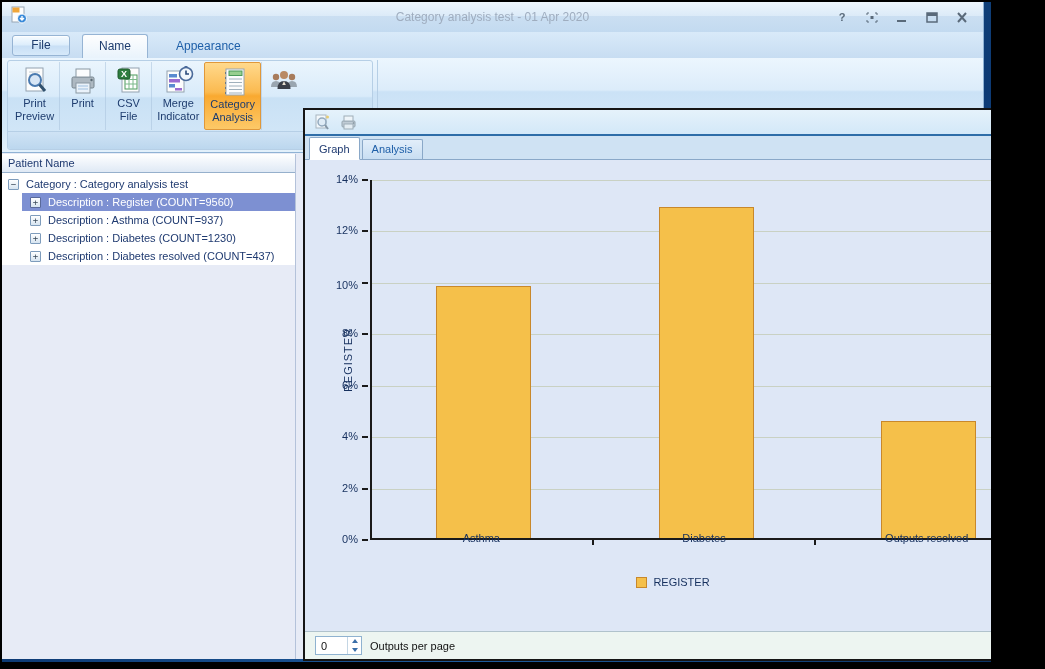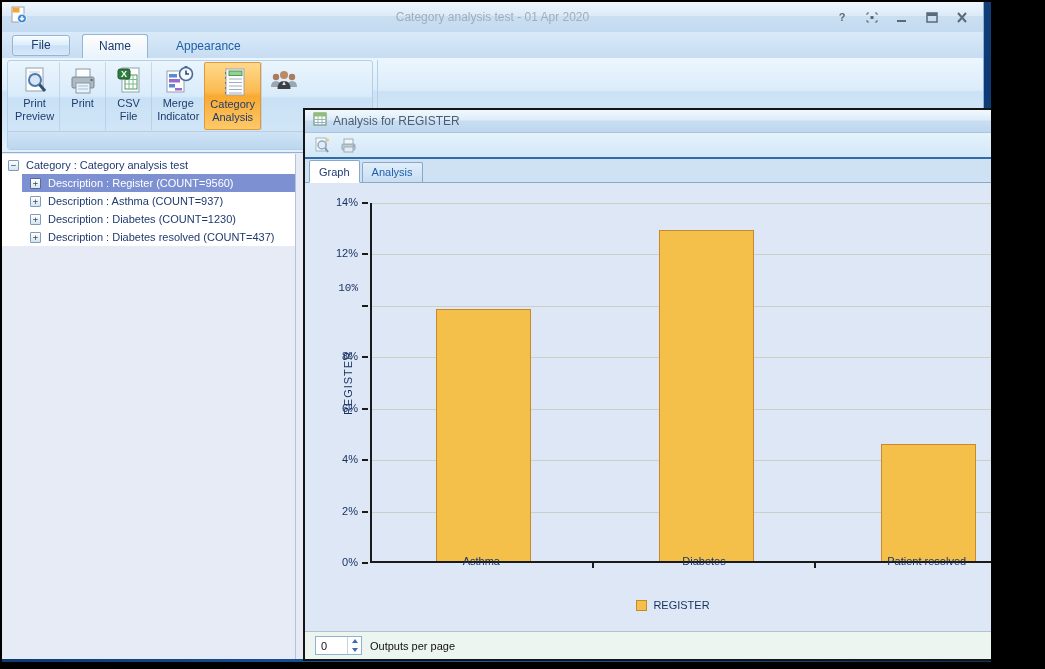--- a/index.html
+++ b/index.html
@@ -244,20 +244,21 @@
                 </svg></span>
               <span class="rlabel"></span>
             </div>
           </div>
         <div class="rstrip">Patient List</div>
       </div>
       <div class="rsep2"></div>
     </div>
 
     <div class="tree-panel">
+      <div class="tree-header">Patient Name</div>
       <div class="tree-rows">
           <div class="trow root">
             <span class="ebox">−</span>
             <span>Category : Category analysis test</span>
           </div>
           <div class="trow child selected">
             <span class="ebox">+</span>
             <span>Description : Register (COUNT=9560)</span>
           </div>
           <div class="trow child">
@@ -270,39 +271,20 @@
           </div>
           <div class="trow child">
             <span class="ebox">+</span>
             <span>Description : Diabetes resolved (COUNT=437)</span>
           </div>
         </div>
     </div>
   </div>
 
   <div class="analysis-window">
-    <div class="a-titlebar">
-      <span>
-        <svg width="14" height="14" viewBox="0 0 14 14">
-            <rect x="1" y="1" width="12" height="12" fill="#fff" stroke="#5a8a5a"></rect>
-            <rect x="1" y="1" width="12" height="3.5" fill="#8fbf6f"></rect>
-            <path d="M1 7.5 h12 M1 10.5 h12 M5 4.5 v8.5 M9 4.5 v8.5" stroke="#9ab0c4" stroke-width="1" fill="none"></path>
-          </svg>
-      </span>
-      <span class="a-title">Analysis for REGISTER</span>
-      <span class="a-btns">
-        <span><svg width="12" height="11">
-              <rect x="1" y="1" width="10" height="9" fill="none" stroke="#4a6a8a" stroke-width="1.5"></rect>
-              <rect x="1" y="1" width="10" height="3" fill="#4a6a8a"></rect>
-            </svg></span>
-        <span><svg width="12" height="11">
-              <path d="M2 1 L10 10 M10 1 L2 10" stroke="#6a7886" stroke-width="2"></path>
-            </svg></span>
-      </span>
-    </div>
 
     <div class="a-toolbar">
       <span class="tool-icon">
         <svg width="17" height="17" viewBox="0 0 17 17">
             <rect x="3" y="1" width="10" height="13" fill="#fafcfd" stroke="#97a4ae"></rect>
             <circle cx="9" cy="8" r="4" fill="rgba(200,220,240,.5)" stroke="#7a93aa" stroke-width="1.5"></circle>
             <line x1="12" y1="11" x2="15" y2="15" stroke="#6a7c8c" stroke-width="2"></line>
             <circle cx="14.5" cy="3" r="1.5" fill="#e8c04a"></circle>
           </svg>
       </span>
@@ -332,38 +314,38 @@
           <div class="gridline" style="top: 102.857px;"></div>
           <div class="gridline" style="top: 51.4286px;"></div>
           <div class="gridline" style="top: 0px;"></div>
           <div class="bar" style="left: 63.8333px; width: 95px; height: 252px; background: rgb(245, 192, 74); border-top: 1px solid rgb(200, 136, 43); border-right: 1px solid rgb(200, 136, 43); border-bottom: none; border-left: 1px solid rgb(200, 136, 43); border-image: initial;"></div>
           <div class="bar" style="left: 286.5px; width: 95px; height: 330.943px; background: rgb(245, 192, 74); border-top: 1px solid rgb(200, 136, 43); border-right: 1px solid rgb(200, 136, 43); border-bottom: none; border-left: 1px solid rgb(200, 136, 43); border-image: initial;"></div>
           <div class="bar" style="left: 509.167px; width: 95px; height: 117.514px; background: rgb(245, 192, 74); border-top: 1px solid rgb(200, 136, 43); border-right: 1px solid rgb(200, 136, 43); border-bottom: none; border-left: 1px solid rgb(200, 136, 43); border-image: initial;"></div>
         </div>
       <div class="x-labels">
           <div>Asthma</div>
           <div>Diabetes</div>
-          <div>Patient resolved</div>
+          <div>Outputs resolved</div>
         </div>
       <div class="legend">
           <span class="swatch" style="background: rgb(245, 192, 74); border: 1px solid rgb(200, 136, 43);"></span>
           <span>REGISTER</span>
         </div>
     <div class="ytick" style="left: 57px; top: 379px;"></div>
         <div class="ylabel" style="left: 13px; top: 373px;">0%</div>
         <div class="ytick" style="left: 57px; top: 327.571px;"></div>
         <div class="ylabel" style="left: 13px; top: 321.571px;">2%</div>
         <div class="ytick" style="left: 57px; top: 276.143px;"></div>
         <div class="ylabel" style="left: 13px; top: 270.143px;">4%</div>
         <div class="ytick" style="left: 57px; top: 224.714px;"></div>
         <div class="ylabel" style="left: 13px; top: 218.714px;">6%</div>
         <div class="ytick" style="left: 57px; top: 173.286px;"></div>
         <div class="ylabel" style="left: 13px; top: 167.286px;">8%</div>
         <div class="ytick" style="left: 57px; top: 121.857px;"></div>
-        <div class="ylabel" style="left: 13px; top: 99px; font-family: Liberation Mono, monospace;">10%</div>
+        <div class="ylabel" style="left: 13px; top: 119px;">10%</div>
         <div class="ytick" style="left: 57px; top: 70.4286px;"></div>
         <div class="ylabel" style="left: 13px; top: 64.4286px;">12%</div>
         <div class="ytick" style="left: 57px; top: 19px;"></div>
         <div class="ylabel" style="left: 13px; top: 13px;">14%</div>
         <div class="xtick" style="left: 286.667px; top: 380px;"></div>
         <div class="xtick" style="left: 509.333px; top: 380px;"></div>
         <div class="xtick" style="left: 732px; top: 380px;"></div>
       </div>
 
     <div class="a-footer">

